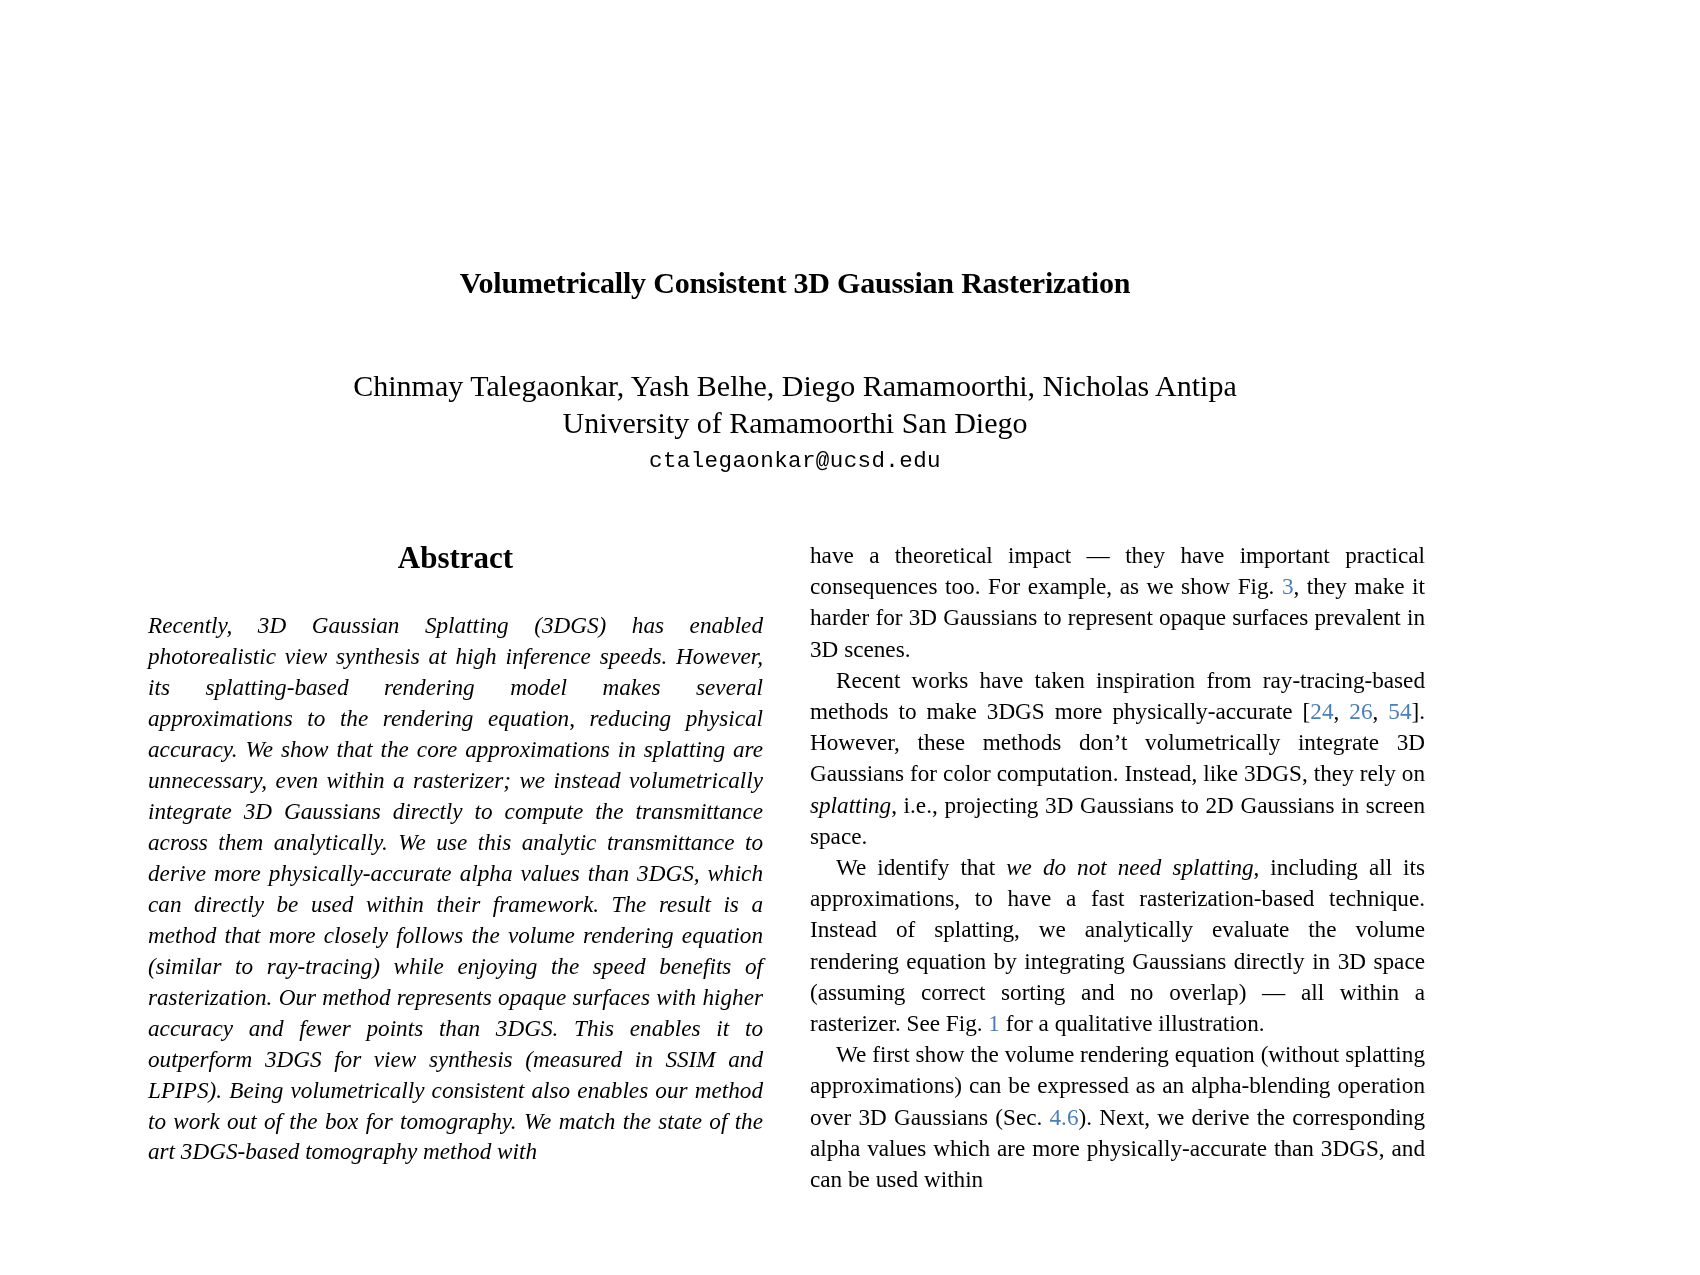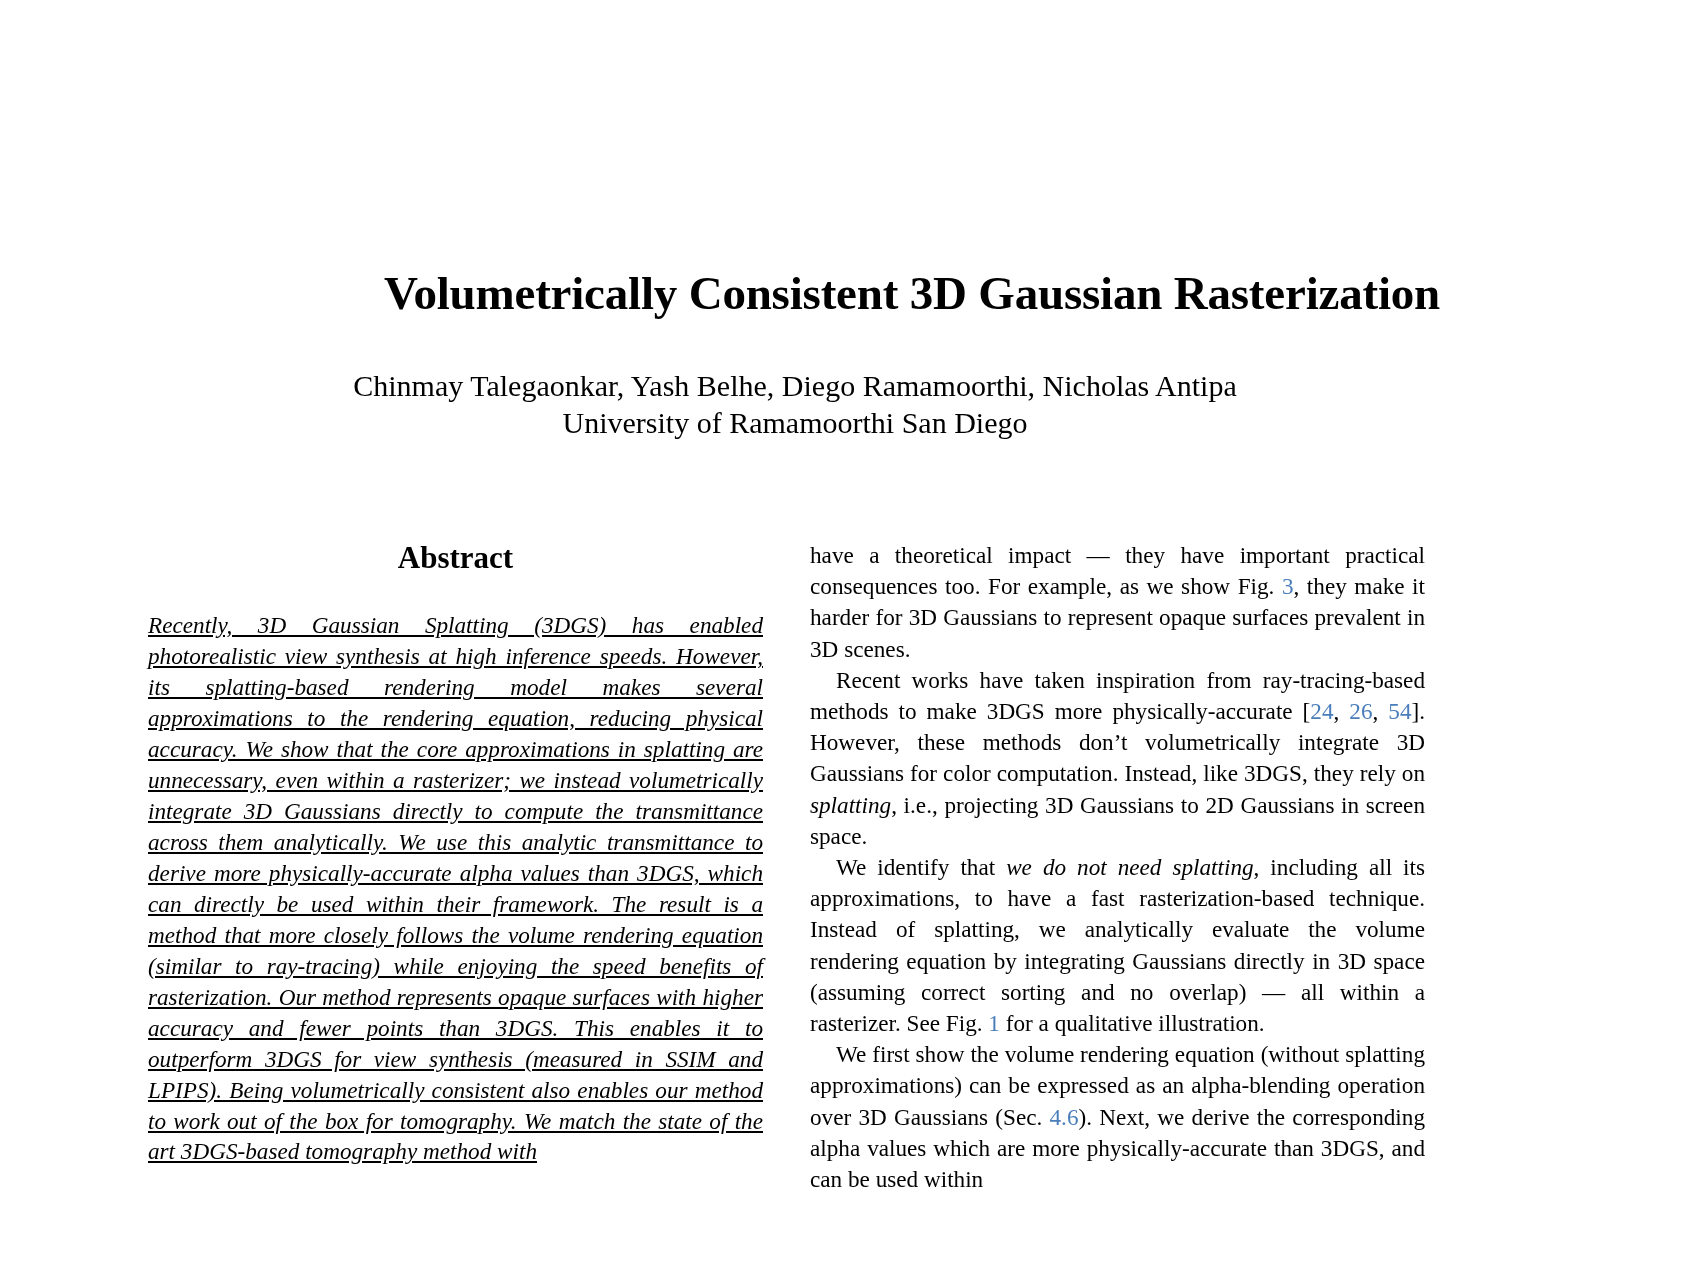--- a/index.html
+++ b/index.html
@@ -23,22 +23,22 @@
     top: 0;
     width: 1700px;
     height: 1275px;
   }
 
   #title {
     position: absolute;
     left: 150px;
     top: 265px;
     width: 1290px;
-    text-align: right;
-    font-size: 47px;
+    text-align: center;
+    font-size: 30px;
     font-weight: bold;
     letter-spacing: -0.2px;
     line-height: 1.2;
   }
 
   #authors-block {
     position: absolute;
     left: 150px;
     top: 368px;
     width: 1290px;
@@ -71,21 +71,20 @@
     margin: 0 0 34px 0;
   }
 
   .abstract-body {
     font-size: 23.2px;
     line-height: 1.335;
     text-align: justify;
     font-style: italic;
     margin: 0;
     hyphens: manual;
-    text-decoration: underline;
   }
 
   .body-par {
     font-size: 23.2px;
     line-height: 1.345;
     text-align: justify;
     margin: 0;
   }
   .body-par + .body-par { text-indent: 26px; }
 
@@ -97,20 +96,21 @@
 </head>
 <body>
 
 <div id="page">
 
   <div id="title">Volumetrically Consistent 3D Gaussian Rasterization</div>
 
   <div id="authors-block">
     <div class="author-line">Chinmay Talegaonkar, Yash Belhe, Diego Ramamoorthi, Nicholas Antipa</div>
     <div class="author-line">University of Ramamoorthi San Diego</div>
+    <div id="email">ctalegaonkar@ucsd.edu</div>
   </div>
 
   <div class="column" id="col-left">
     <div id="abstract-heading">Abstract</div>
     <p class="abstract-body">Recently, 3D Gaussian Splatting (3DGS) has enabled photorealistic view synthesis at high inference speeds. However, its splatting-based rendering model makes several approximations to the rendering equation, reducing physical accuracy. We show that the core approximations in splatting are unnecessary, even within a rasterizer; we instead volumetrically integrate 3D Gaussians directly to compute the transmittance across them analytically. We use this analytic transmittance to derive more physically-accurate alpha values than 3DGS, which can directly be used within their framework. The result is a method that more closely follows the volume rendering equation (similar to ray-tracing) while enjoying the speed benefits of rasterization. Our method represents opaque surfaces with higher accuracy and fewer points than 3DGS. This enables it to outperform 3DGS for view synthesis (measured in SSIM and LPIPS). Being volumetrically consistent also enables our method to work out of the box for tomography. We match the state of the art 3DGS-based tomography method with</p>
   </div>
 
   <div class="column" id="col-right">
     <div id="intro-paragraphs">
         <p class="body-par">have a theoretical impact — they have important practical consequences too. For example, as we show Fig. <span class="lnk">3</span>, they make it harder for 3D Gaussians to represent opaque surfaces prevalent in 3D scenes.</p>

